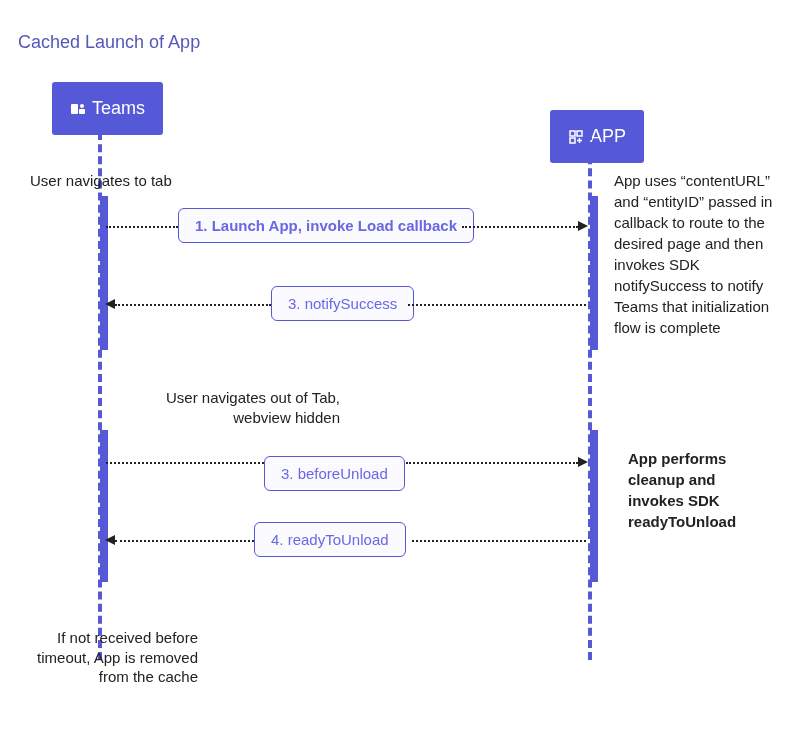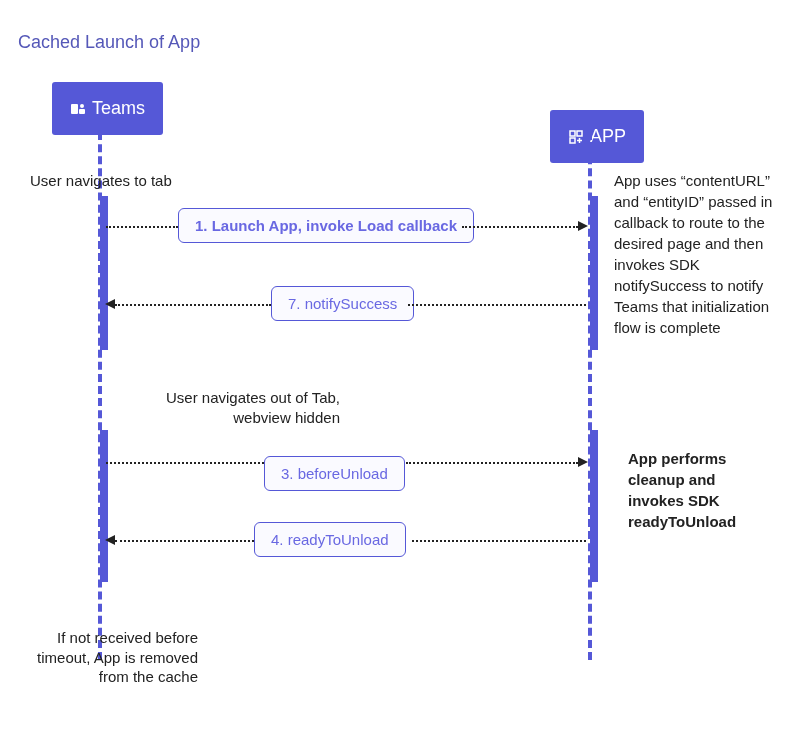--- a/index.html
+++ b/index.html
@@ -148,21 +148,21 @@
 <div class="note-right" style="top:170px; left:614px; width:172px;">App uses “contentURL” and “entityID” passed in callback to route to the desired page and then invokes SDK notifySuccess to notify Teams that initialization flow is complete</div>
 <div class="note-right" style="top:448px; left:628px; width:146px;font-weight:bold;">App performs cleanup and invokes SDK readyToUnload</div>
 
 <div class="arrow-line" style="top:226px; left:106px; width:72px;"></div>
 <div class="msg-box" style="top:208px; left:178px;font-weight:bold;">1. Launch App, invoke Load callback</div>
 <div class="arrow-line" style="top:226px; left:462px; width:116px;"></div>
 <div class="arrow-head-right" style="top:221px; left:578px;"></div>
 
 <div class="arrow-line" style="top:304px; left:115px; width:156px;"></div>
 <div class="arrow-head-left" style="top:299px; left:105px;"></div>
-<div class="msg-box" style="top:286px; left:271px;">7. notifySuccess</div>
+<div class="msg-box" style="top:286px; left:271px;">3. notifySuccess</div>
 <div class="arrow-line" style="top:304px; left:408px; width:178px;"></div>
 
 <div class="arrow-line" style="top:462px; left:106px; width:158px;"></div>
 <div class="msg-box" style="top:444px; left:264px;margin-top:12px;">3. beforeUnload</div>
 <div class="arrow-line" style="top:462px; left:406px; width:172px;"></div>
 <div class="arrow-head-right" style="top:457px; left:578px;"></div>
 
 <div class="arrow-line" style="top:540px; left:115px; width:139px;"></div>
 <div class="arrow-head-left" style="top:535px; left:105px;"></div>
 <div class="msg-box" style="top:522px; left:254px;">4. readyToUnload</div>

